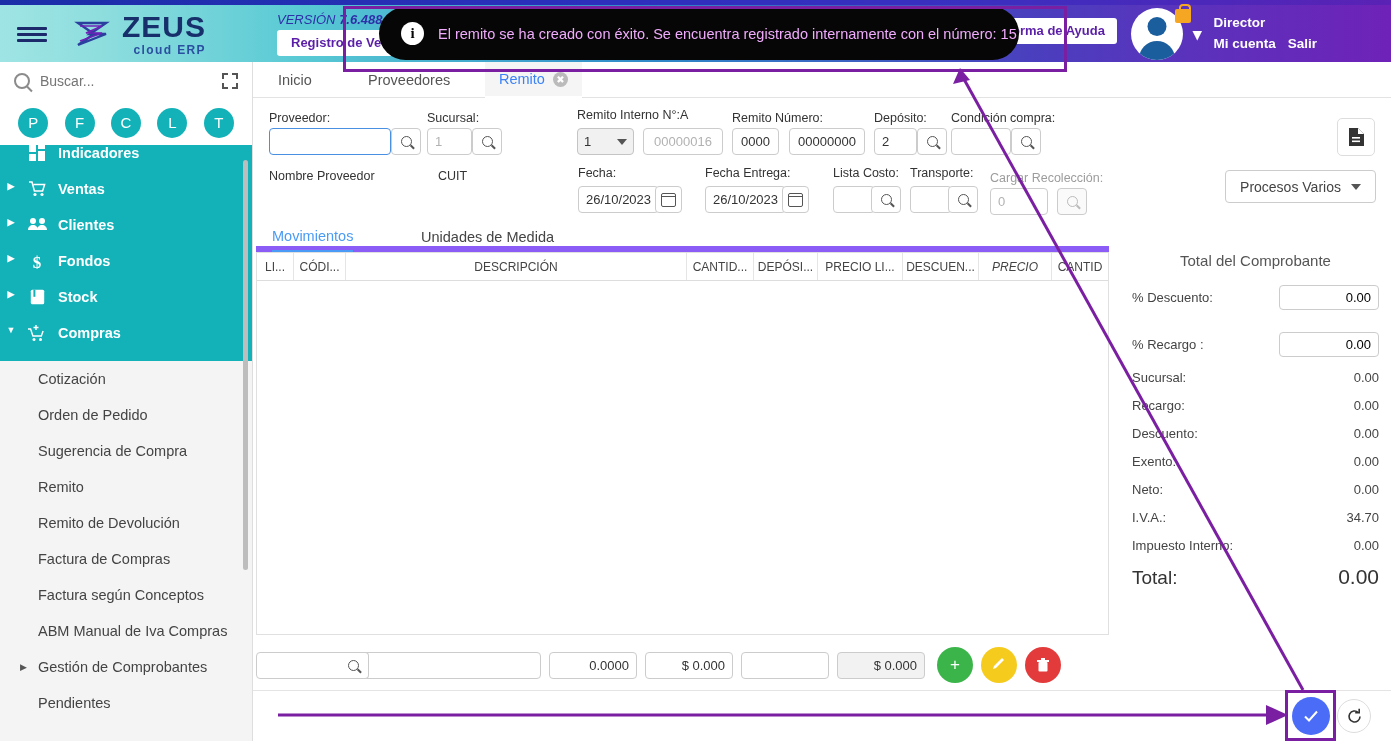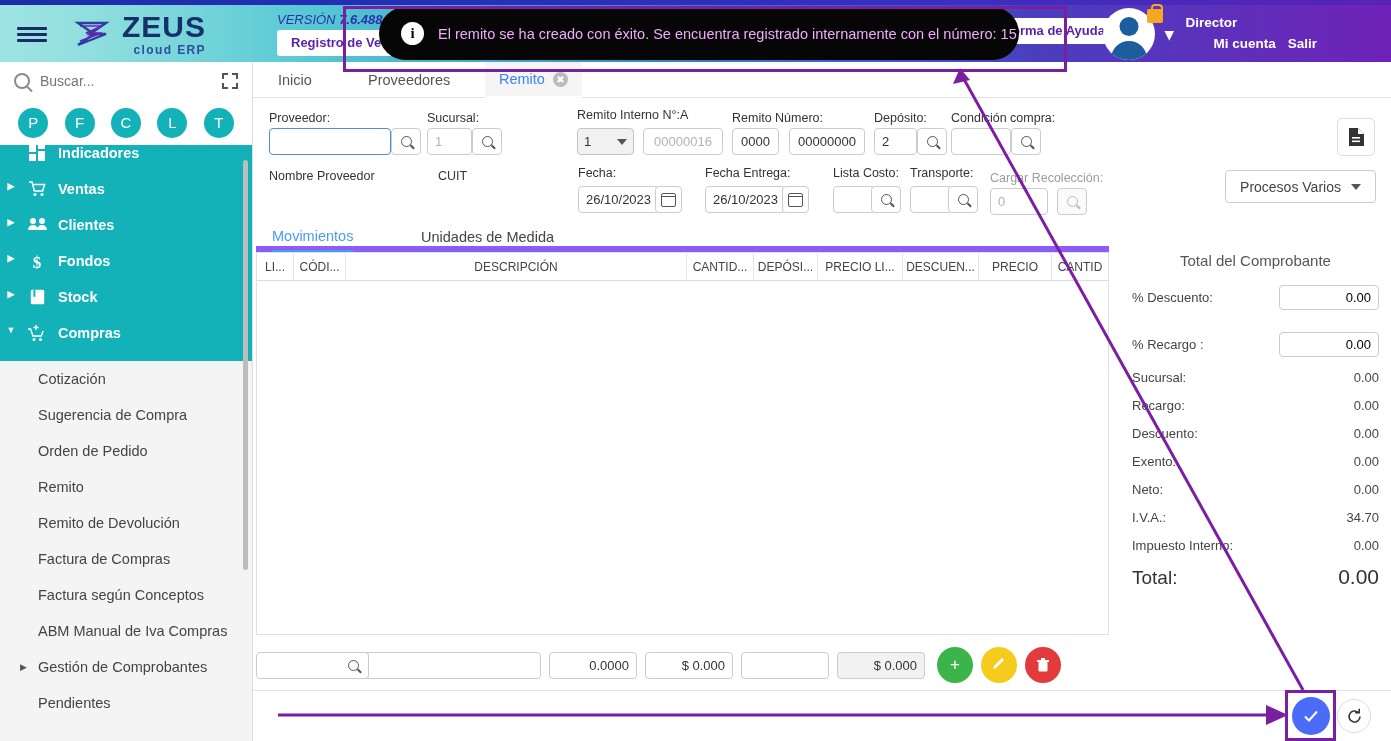--- a/index.html
+++ b/index.html
@@ -44,21 +44,21 @@
     white-space:nowrap; cursor:pointer; line-height:26px;
   }
   .user-area { position:absolute; right:74px; top:8px; display:flex; align-items:center; gap:10px;}
   .avatar-big { width:52px; height:52px; border-radius:50%; background:#fff; position:relative; overflow:hidden; }
   .avatar-big .head { position:absolute; left:50%; top:9px; transform:translateX(-50%); width:19px; height:19px; border-radius:50%; background:#1b5e9e; }
   .avatar-big .body { position:absolute; left:50%; bottom:0px; transform:translateX(-50%); width:36px; height:19px; border-radius:18px 18px 0 0; background:#1b5e9e; }
   .lock-badge { position:absolute; left:44px; top:1px; width:16px; height:14px; background:#f5a623; border-radius:2px; }
   .lock-badge:before { content:''; position:absolute; left:4px; top:-5px; width:8px; height:8px; border:2px solid #f5a623; border-bottom:none; border-radius:4px 4px 0 0;}
   .chev-user { color:#fff; font-size:17px; font-weight:bold; margin-right:2px; }
   .user-info { color:#ffffff; font-size:13.5px; font-weight:700; line-height:1.55; }
-  .user-info .row2 { display:flex; gap:12px;margin-left:28px; }
+  .user-info .row2 { display:flex; gap:12px; }
   .user-info a { color:#fff; text-decoration:none; cursor:pointer; }
 
   
   .sidebar { position:absolute; left:0; top:62px; width:253px; height:679px; background:#f4f4f4; border-right:1px solid #dedede; }
   .search-row { height:38px; display:flex; align-items:center; padding:0 14px; background:#fff; }
   .search-ico { width:16px; height:16px; border:2px solid #8b8b8b; border-radius:50%; position:relative; margin-right:10px; flex:none;}
   .search-ico:after { content:''; position:absolute; right:-5px; bottom:-3px; width:7px; height:2px; background:#8b8b8b; transform:rotate(45deg);}
   .search-inp { border:none; outline:none; font-size:14px; color:#9a9a9a; flex:1; background:transparent; font-family:"Liberation Sans",sans-serif;}
   .expand-ico { width:16px; height:16px; position:relative; cursor:pointer;}
   .expand-ico i { position:absolute; width:6px; height:6px; border:2px solid #555; }
@@ -286,24 +286,24 @@
         </div>
         <div class="mlabel">Compras</div>
       </div>
     </div>
 
     <div>
       <div class="subitem">
           <span>Cotización</span>
         </div>
       <div class="subitem">
+          <span>Orden de Pedido</span>
+        </div>
+      <div class="subitem">
           <span>Sugerencia de Compra</span>
-        </div>
-      <div class="subitem">
-          <span>Orden de Pedido</span>
         </div>
       <div class="subitem">
           <span>Remito</span>
         </div>
       <div class="subitem">
           <span>Remito de Devolución</span>
         </div>
       <div class="subitem">
           <span>Factura de Compras</span>
         </div>
@@ -433,21 +433,21 @@
 
   <div class="grid">
     <div class="grid-head">
       <div class="gh" style="width:37px;">LI...</div>
       <div class="gh" style="width:52px;">CÓDI...</div>
       <div class="gh" style="width:341px;">DESCRIPCIÓN</div>
       <div class="gh" style="width:67px;">CANTID...</div>
       <div class="gh" style="width:64px;">DEPÓSI...</div>
       <div class="gh" style="width:85px;">PRECIO LI...</div>
       <div class="gh" style="width:76px;">DESCUEN...</div>
-      <div class="gh" style="width:73px;">PRECIO</div>
+      <div class="gh" style="width:73px;font-style:italic;">PRECIO</div>
       <div class="gh" style="width:56px;">CANTID</div>
     </div>
     <div></div>
   </div>
 
   <div class="bottombar">
     <div style="position:relative;">
       <input class="inp" style="position: static; width: 97px; display: inline-block; vertical-align: middle;" value="">
       <div class="btn-srch" style="position:absolute; left:83px; top:0; border-left:none; border-radius:0 4px 4px 0;">
           <span class="mag"></span>

